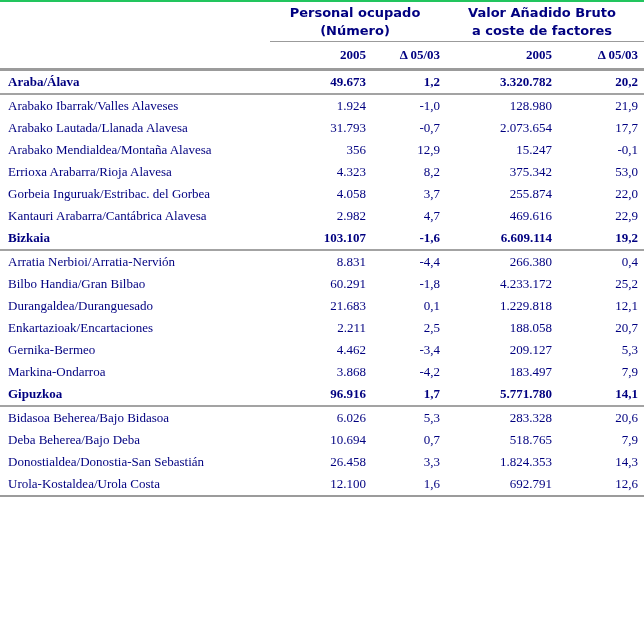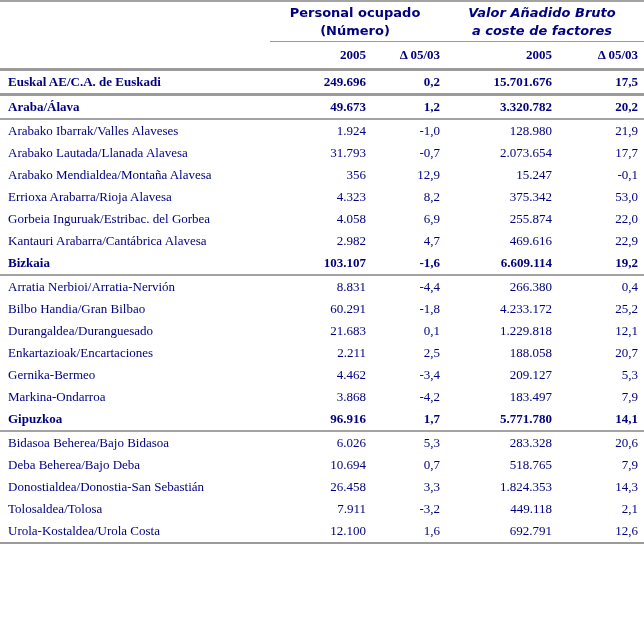--- a/index.html
+++ b/index.html
@@ -7,41 +7,41 @@
     padding: 0;
     background: #ffffff;
   }
   .table-wrap {
     width: 644px;
     height: 617px;
     box-sizing: border-box;
     font-family: "DejaVu Sans", "Liberation Sans", sans-serif;
     color: #000080;
     font-size: 13px;
-    border-top: 2px solid #a3a3a3;
+    border-top: 2px solid #22c55e;
     background: #ffffff;
     overflow: hidden;
   }
   
   .header-groups {
     margin-left: 270px;
     width: 374px;
     height: 40px;
     box-sizing: border-box;
     border-bottom: 1px solid #9b9b9b;
     display: flex;
     align-items: center;
   }
   .col-group {
     font-weight: bold;
     text-align: center;
     line-height: 1.35;
   }
   .col-group.g1 { width: 170px; }
-  .col-group.g2 { width: 204px; font-style: italic; }
+  .col-group.g2 { width: 204px; }
 
   
   table {
     border-collapse: collapse;
     width: 644px;
     table-layout: fixed;
     font-family: Liberation Serif, serif;
   }
   col.c-name { width: 270px; }
   col.c-v1   { width: 96px; }
@@ -104,27 +104,20 @@
     <thead>
       <tr>
         <td class="name"></td>
         <td class="num">2005</td>
         <td class="num">Δ 05/03</td>
         <td class="num">2005</td>
         <td class="num last">Δ 05/03</td>
       </tr>
     </thead>
     <tbody>
-        <tr class="row-total">
-          <td class="name">Euskal AE/C.A. de Euskadi</td>
-          <td class="num">249.696</td>
-          <td class="num">0,2</td>
-          <td class="num">15.701.676</td>
-          <td class="num last">17,5</td>
-        </tr>
         <tr class="row-group">
           <td class="name">Araba/Álava</td>
           <td class="num">49.673</td>
           <td class="num">1,2</td>
           <td class="num">3.320.782</td>
           <td class="num last">20,2</td>
         </tr>
         <tr class="row-detail">
           <td class="name">Arabako Ibarrak/Valles Alaveses</td>
           <td class="num">1.924</td>
@@ -149,21 +142,21 @@
         <tr class="row-detail">
           <td class="name">Errioxa Arabarra/Rioja Alavesa</td>
           <td class="num">4.323</td>
           <td class="num">8,2</td>
           <td class="num">375.342</td>
           <td class="num last">53,0</td>
         </tr>
         <tr class="row-detail">
           <td class="name">Gorbeia Inguruak/Estribac. del Gorbea</td>
           <td class="num">4.058</td>
-          <td class="num">6,9</td>
+          <td class="num">3,7</td>
           <td class="num">255.874</td>
           <td class="num last">22,0</td>
         </tr>
         <tr class="row-detail">
           <td class="name">Kantauri Arabarra/Cantábrica Alavesa</td>
           <td class="num">2.982</td>
           <td class="num">4,7</td>
           <td class="num">469.616</td>
           <td class="num last">22,9</td>
         </tr>
@@ -238,27 +231,20 @@
           <td class="num last">7,9</td>
         </tr>
         <tr class="row-detail">
           <td class="name">Donostialdea/Donostia-San Sebastián</td>
           <td class="num">26.458</td>
           <td class="num">3,3</td>
           <td class="num">1.824.353</td>
           <td class="num last">14,3</td>
         </tr>
         <tr class="row-detail">
-          <td class="name">Tolosaldea/Tolosa</td>
-          <td class="num">7.911</td>
-          <td class="num">-3,2</td>
-          <td class="num">449.118</td>
-          <td class="num last">2,1</td>
-        </tr>
-        <tr class="row-detail">
           <td class="name">Urola-Kostaldea/Urola Costa</td>
           <td class="num">12.100</td>
           <td class="num">1,6</td>
           <td class="num">692.791</td>
           <td class="num last">12,6</td>
         </tr>
       </tbody>
   </table>
 
 </div>

